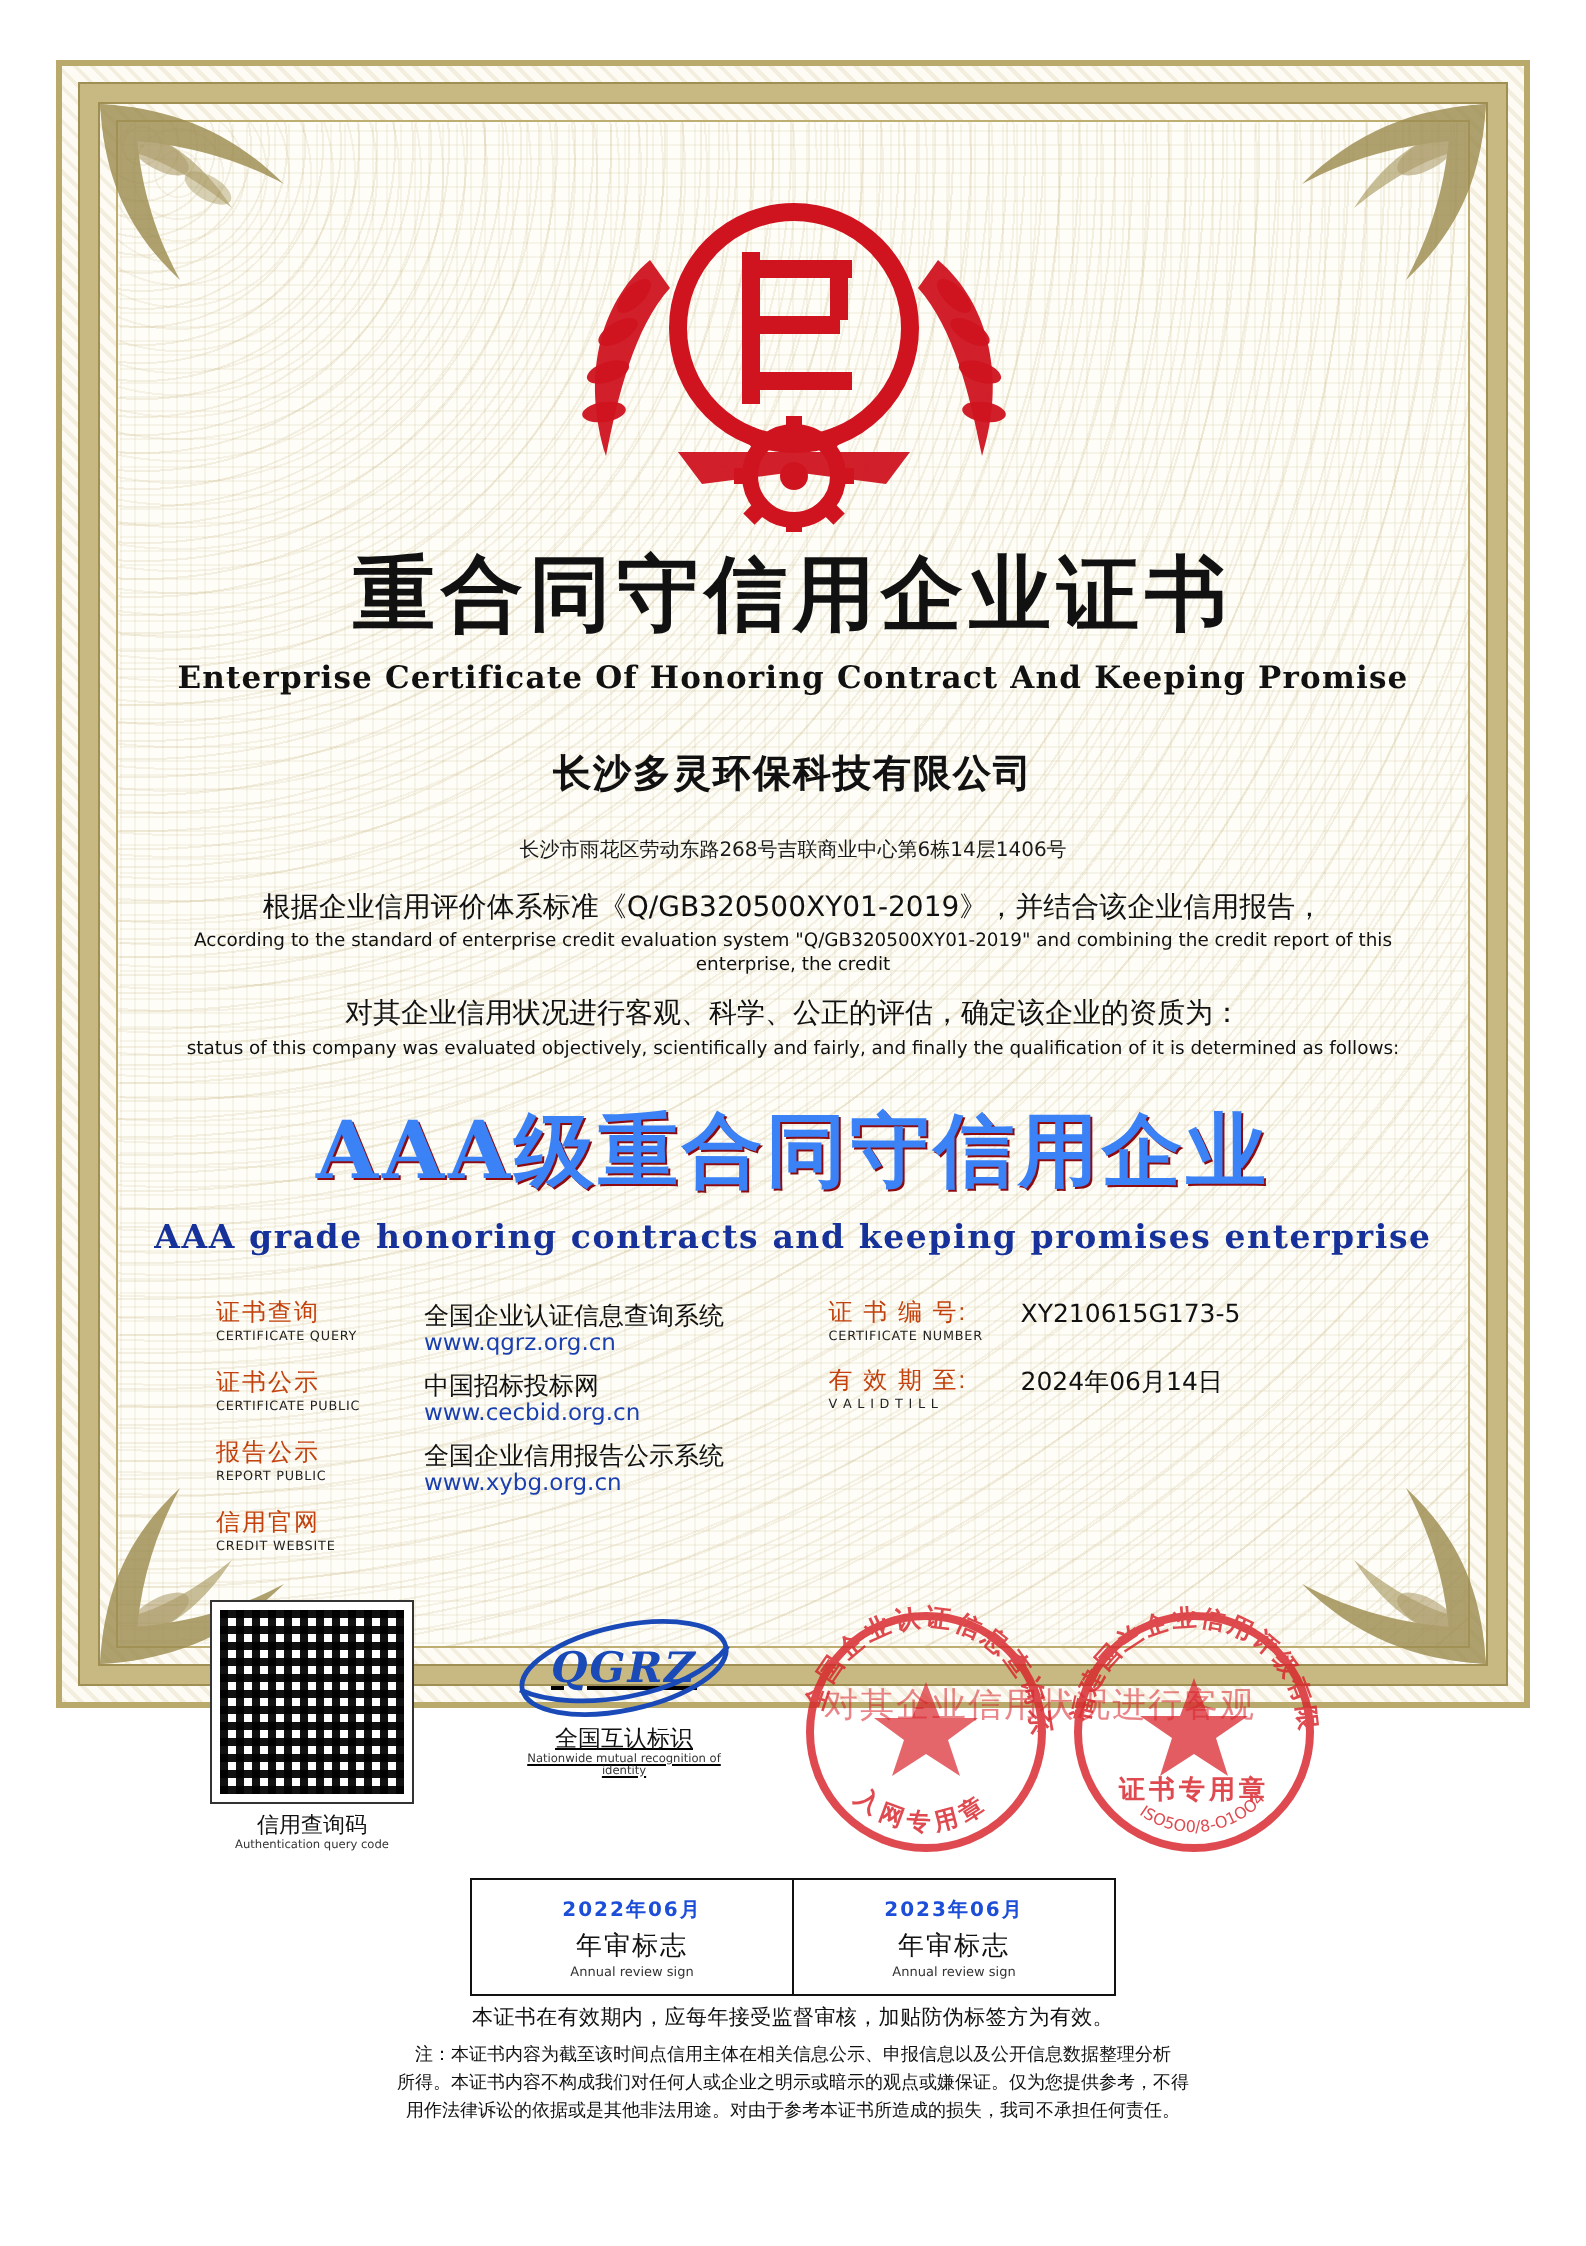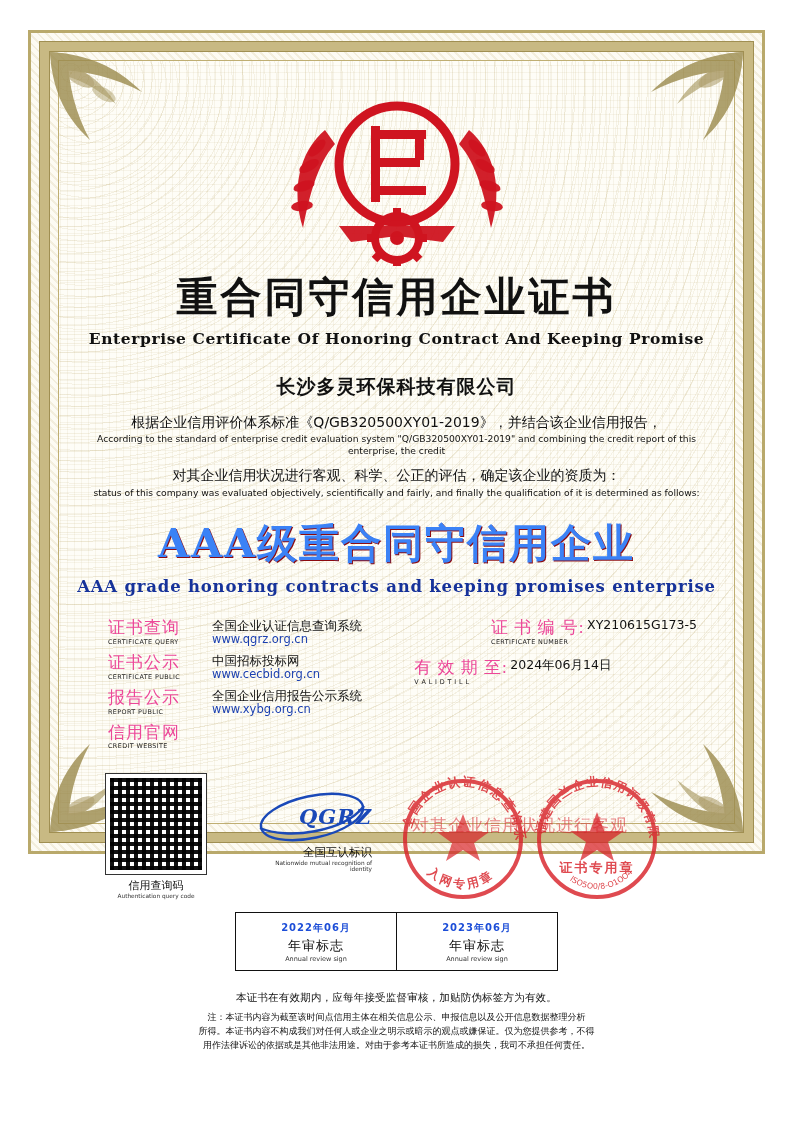--- a/index.html
+++ b/index.html
@@ -154,23 +154,23 @@
   .info-row {
     display: flex;
     align-items: flex-start;
     margin-bottom: 6px;
   }
   .lbl {
     width: 104px;
     flex: none;
   }
   .lbl .cn {
-    font-family: Liberation Serif, serif;
-    font-size: 17px;
-    color: #ec4899;
+    font-family: Liberation Sans, sans-serif;
+    font-size: 12px;
+    color: #c2410c;
     letter-spacing: 1px;
     display: block;
     line-height: 1.15;
   }
   .lbl .en {
     font-family: "DejaVu Sans", sans-serif;
     font-size: 6.4px;
     color: #222;
     letter-spacing: 0.4px;
     display: block;
@@ -221,23 +221,24 @@
   .qr-cap-cn {
     font-family: "DejaVu Sans", sans-serif;
     font-size: 11px; color: #111; margin-top: 4px;
   }
   .qr-cap-en {
     font-family: "DejaVu Sans", sans-serif;
     font-size: 5.8px; color: #333;
   }
   .qgrz {
     position: absolute;
-    left: 182px; top: 18px;
+    left: 182px; top: 8px;
     width: 120px;
-    text-align: right;
+    text-align: center;
+    text-decoration: underline;
   }
   .qgrz-logo {
     font-family: "DejaVu Serif", "Liberation Serif", serif;
     font-size: 21px;
     font-weight: bold;
     font-style: italic;
     color: #1a49b8;
     letter-spacing: 1px;
     position: relative;
     padding: 16px 0 16px 0;
@@ -284,21 +285,21 @@
   .rev-en {
     font-family: "DejaVu Sans", sans-serif;
     font-size: 6.5px;
     color: #333;
   }
 
   .note {
     font-family: "DejaVu Sans", sans-serif;
     font-size: 10.5px;
     color: #111;
-    margin-top: 20px;
+    margin-top: 4px;
     letter-spacing: 0.2px;
   }
   .fineprint {
     font-family: "DejaVu Sans", sans-serif;
     font-size: 9px;
     color: #111;
     line-height: 1.55;
     text-align: center;
     padding: 6px 30px 0 30px;
   }
@@ -396,20 +397,21 @@
 
           <path d="M92 140 L150 140 L208 140 L196 156 L150 150 L104 156 Z" opacity="0.95"></path>
         </g>
       </svg>
     </div>
 
     <div class="title-cn">重合同守信用企业证书</div>
     <div class="title-en">Enterprise Certificate Of Honoring Contract And Keeping Promise</div>
 
     <div class="company">长沙多灵环保科技有限公司</div>
+    <div class="address">长沙市雨花区劳动东路268号吉联商业中心第6栋14层1406号</div>
 
     <div class="body-block">
       <div class="body-cn">根据企业信用评价体系标准《Q/GB320500XY01-2019》，并结合该企业信用报告，</div>
       <div class="body-en">According to the standard of enterprise credit evaluation system "Q/GB320500XY01-2019" and combining the credit report of this enterprise, the credit</div>
       <div class="body-cn" style="margin-top:8px;">对其企业信用状况进行客观、科学、公正的评估，确定该企业的资质为：</div>
       <div class="body-en">status of this company was evaluated objectively, scientifically and fairly, and finally the qualification of it is determined as follows:</div>
     </div>
 
     <div class="grade-cn">AAA级重合同守信用企业</div>
     <div class="grade-en">AAA grade honoring contracts and keeping promises enterprise</div>
@@ -454,21 +456,21 @@
           <div class="lbl">
             <span class="cn">信用官网</span>
             <span class="en">CREDIT WEBSITE</span>
           </div>
         </div>
 
       </div>
 
       <div class="info-col info-right">
 
-        <div class="info-row" style="margin-bottom:12px;justify-content:flex-end;">
+        <div class="info-row" style="margin-bottom:12px;">
           <div class="lbl">
             <span class="cn">证 书 编 号:</span>
             <span class="en">CERTIFICATE NUMBER</span>
           </div>
           <div class="val">XY210615G173-5</div>
         </div>
 
 
         <div class="info-row">
           <div class="lbl">

